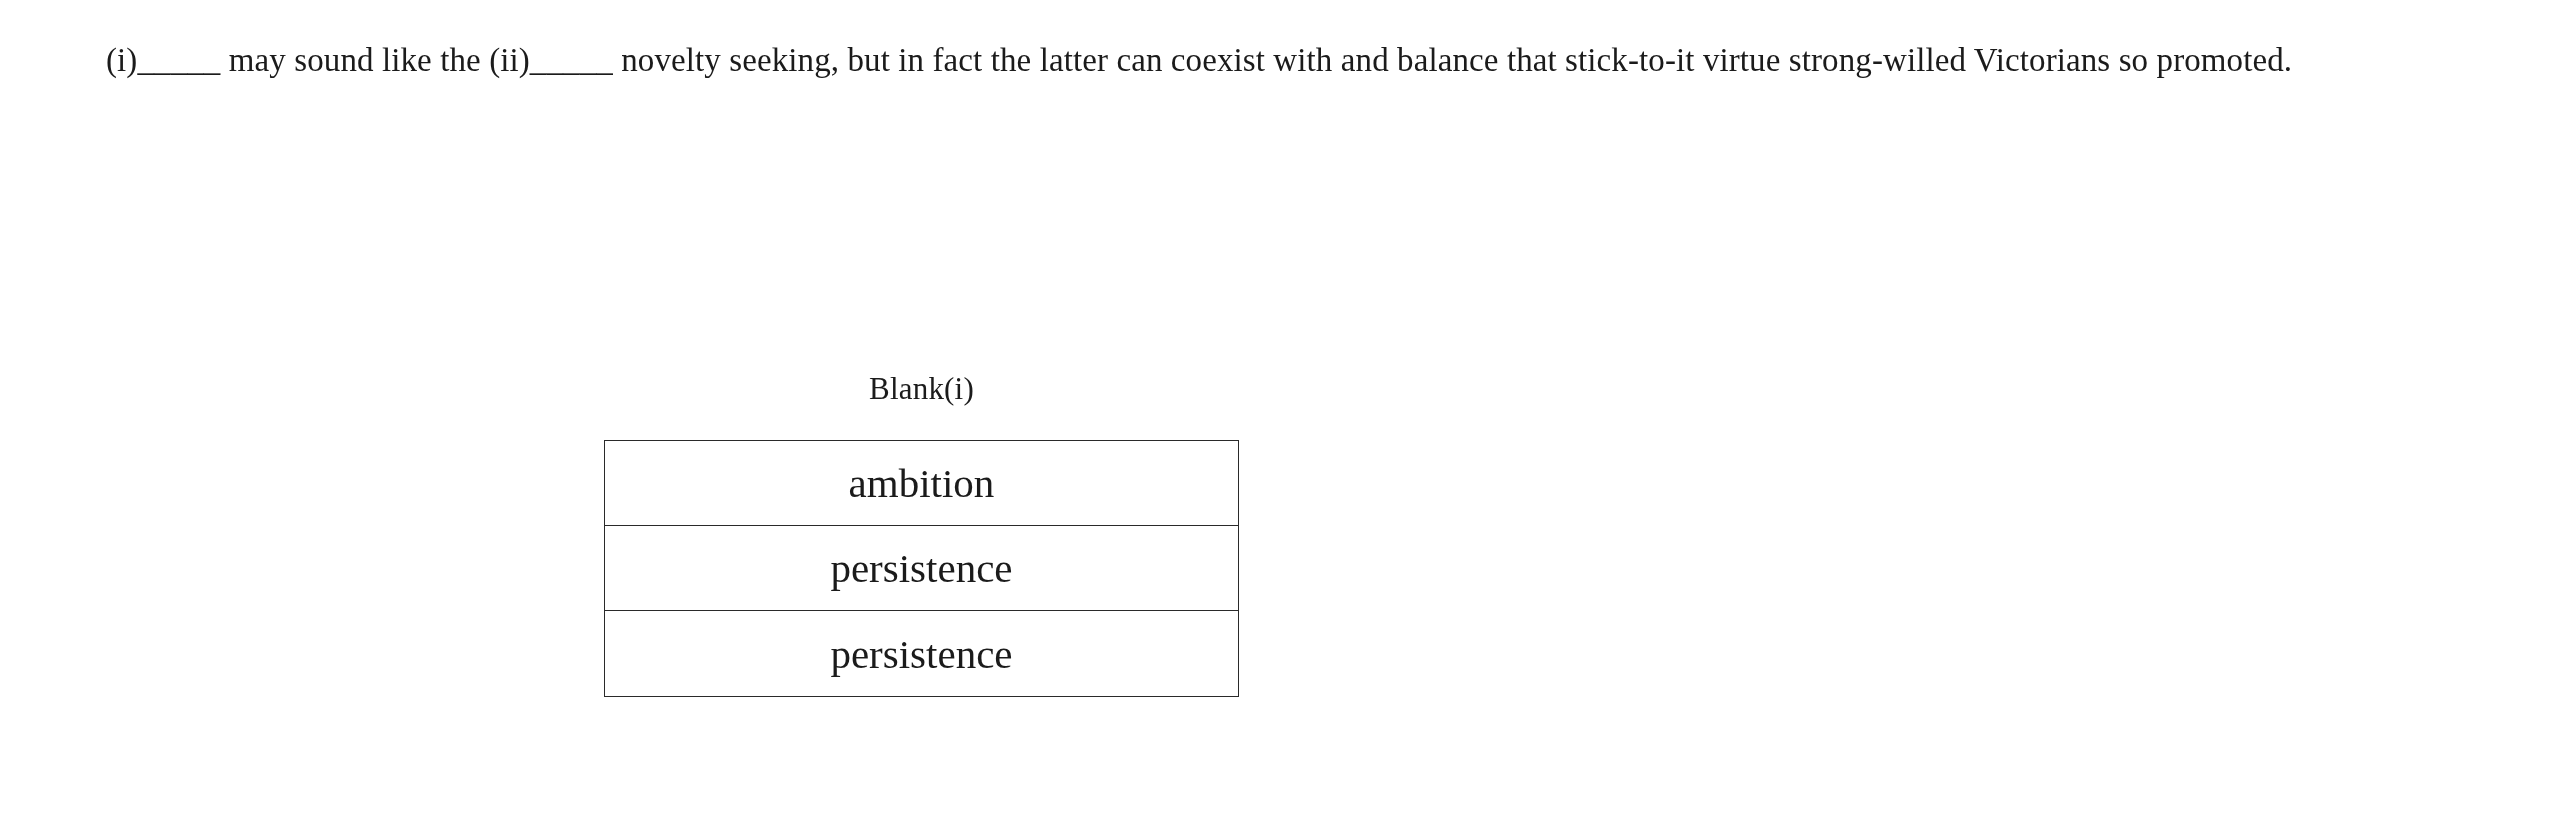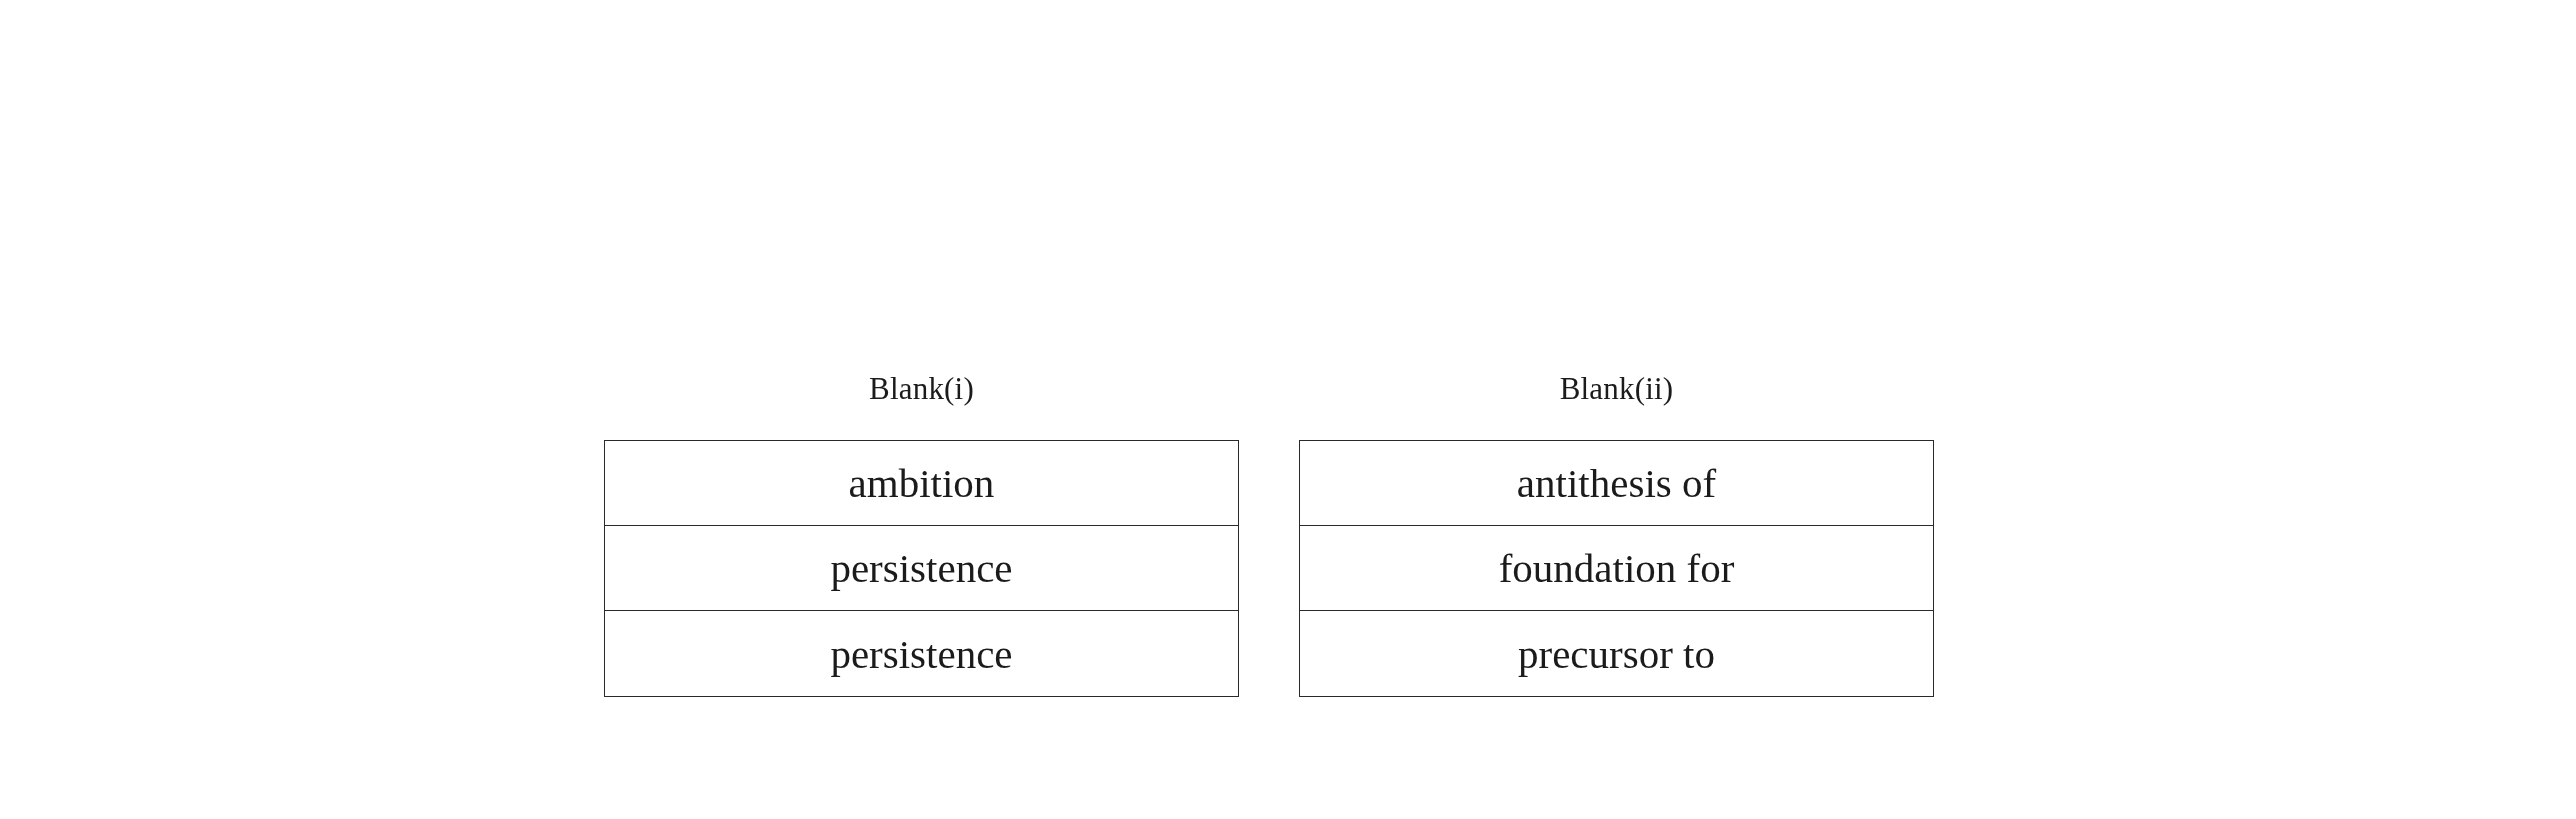--- a/index.html
+++ b/index.html
@@ -30,21 +30,21 @@
     line-height: 1.32;
     color: #1b1b1b;
     letter-spacing: 0.1px;
   }
   .answer-area {
     position: absolute;
     left: 604px;
     top: 371px;
     display: flex;
     flex-direction: row;
-    gap: 60px;
+    gap: 103px;
   }
   .column {
     display: flex;
     flex-direction: column;
     align-items: center;
   }
   .column-header {
     font-size: 31px;
     color: #1b1b1b;
     margin-bottom: 33px;
@@ -73,36 +73,29 @@
   }
   .option:last-child {
     border-bottom: none;
   }
 </style>
 </head>
 <body>
 
 <div class="page">
 
+  <div class="prompt">(i)_____ may sound like the (ii)_____ novelty seeking, but in fact the latter can coexist with and balance that stick-to-it virtue strong-willed Victorians so promoted.</div>
 
   <div class="answer-area">
 
     <div class="column">
       <div class="column-header">Blank(i)</div>
       <div class="options">
         <div class="option">ambition</div>
         <div class="option">persistence</div>
         <div class="option">persistence</div>
       </div>
     </div>
 
-    <div class="column">
-      <div class="column-header">Blank(ii)</div>
-      <div class="options narrow">
-        <div class="option">antithesis of</div>
-        <div class="option">foundation for</div>
-        <div class="option">precursor to</div>
-      </div>
-    </div>
 
   </div>
 </div>
 
 
 </body></html>

